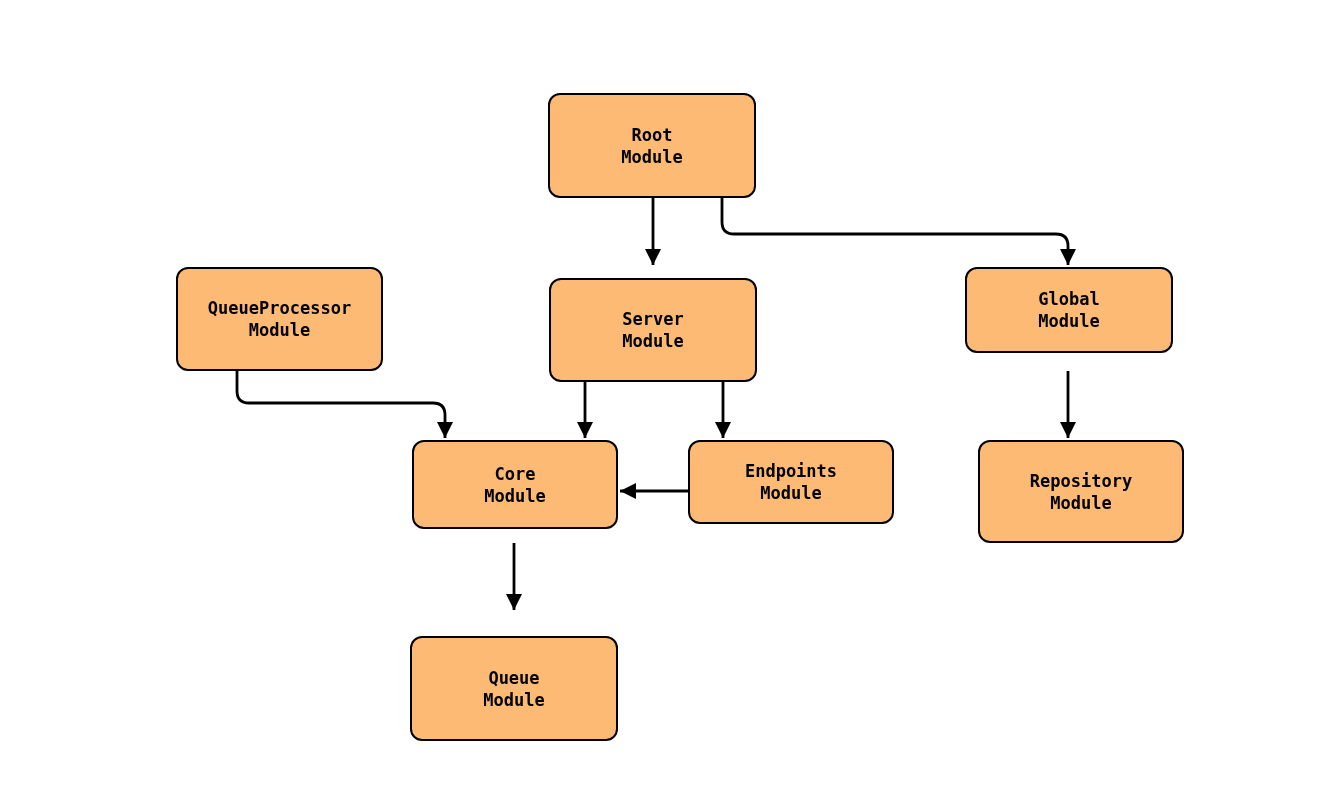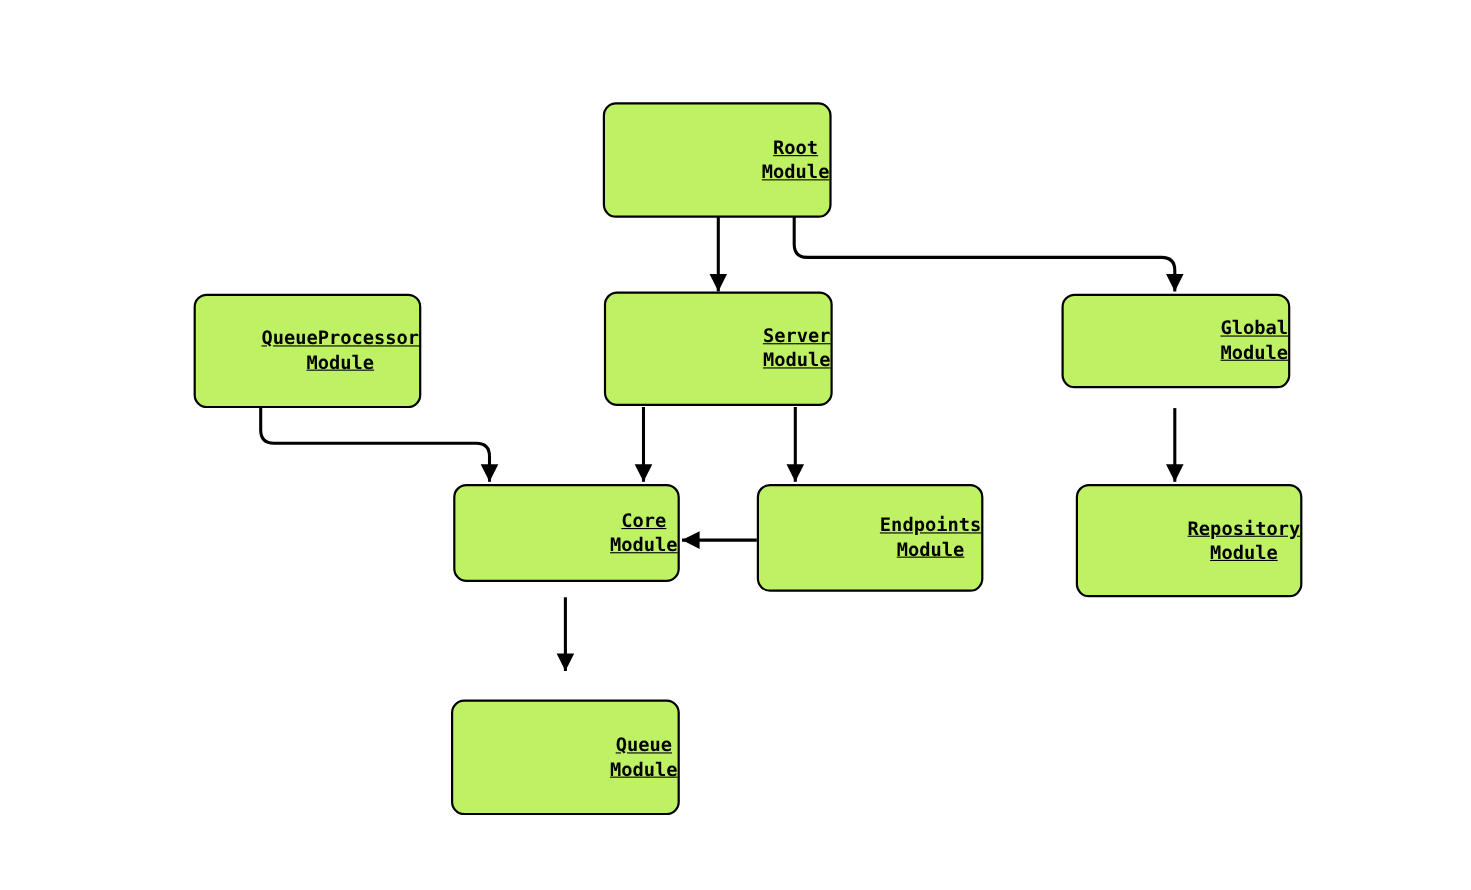--- a/index.html
+++ b/index.html
@@ -23,28 +23,27 @@
     height: 809px;
   }
   .edges-layer path.edge {
     fill: none;
     stroke: #000000;
     stroke-width: 2.8;
   }
   .node {
     position: absolute;
     box-sizing: border-box;
-    background: #bef264;
+    background: #fdba74;
     border: 2.75px solid #000000;
     border-radius: 12px;
     display: flex;
     align-items: center;
-    justify-content: flex-end;
+    justify-content: center;
     text-align: center;
-    text-decoration: underline;
   }
   .node-label {
     white-space: pre-line;
     font-weight: bold;
     font-size: 17px;
     line-height: 22px;
     color: #000000;
   }
 </style>
 </head>
@@ -72,36 +71,36 @@
   <div class="node" style="left:548px; top:93px; width:208px; height:105px;">
     <span class="node-label">Root
 Module</span>
   </div>
 
   <div class="node" style="left:134px; top:267px; width:207px; height:104px;margin-left:42px;">
     <span class="node-label">QueueProcessor
 Module</span>
   </div>
 
-  <div class="node" style="left:549px; top:265px; width:208px; height:104px;">
+  <div class="node" style="left:549px; top:278px; width:208px; height:104px;">
     <span class="node-label">Server
 Module</span>
   </div>
 
   <div class="node" style="left:965px; top:267px; width:208px; height:86px;">
     <span class="node-label">Global
 Module</span>
   </div>
 
   <div class="node" style="left:412px; top:440px; width:206px; height:89px;">
     <span class="node-label">Core
 Module</span>
   </div>
 
-  <div class="node" style="left:688px; top:440px; width:206px; height:98px;">
+  <div class="node" style="left:688px; top:440px; width:206px; height:84px;">
     <span class="node-label">Endpoints
 Module</span>
   </div>
 
   <div class="node" style="left:967px; top:440px; width:206px; height:103px;margin-left:11px;">
     <span class="node-label">Repository
 Module</span>
   </div>
 
   <div class="node" style="left:410px; top:612px; width:208px; height:105px;margin-top:24px;">

